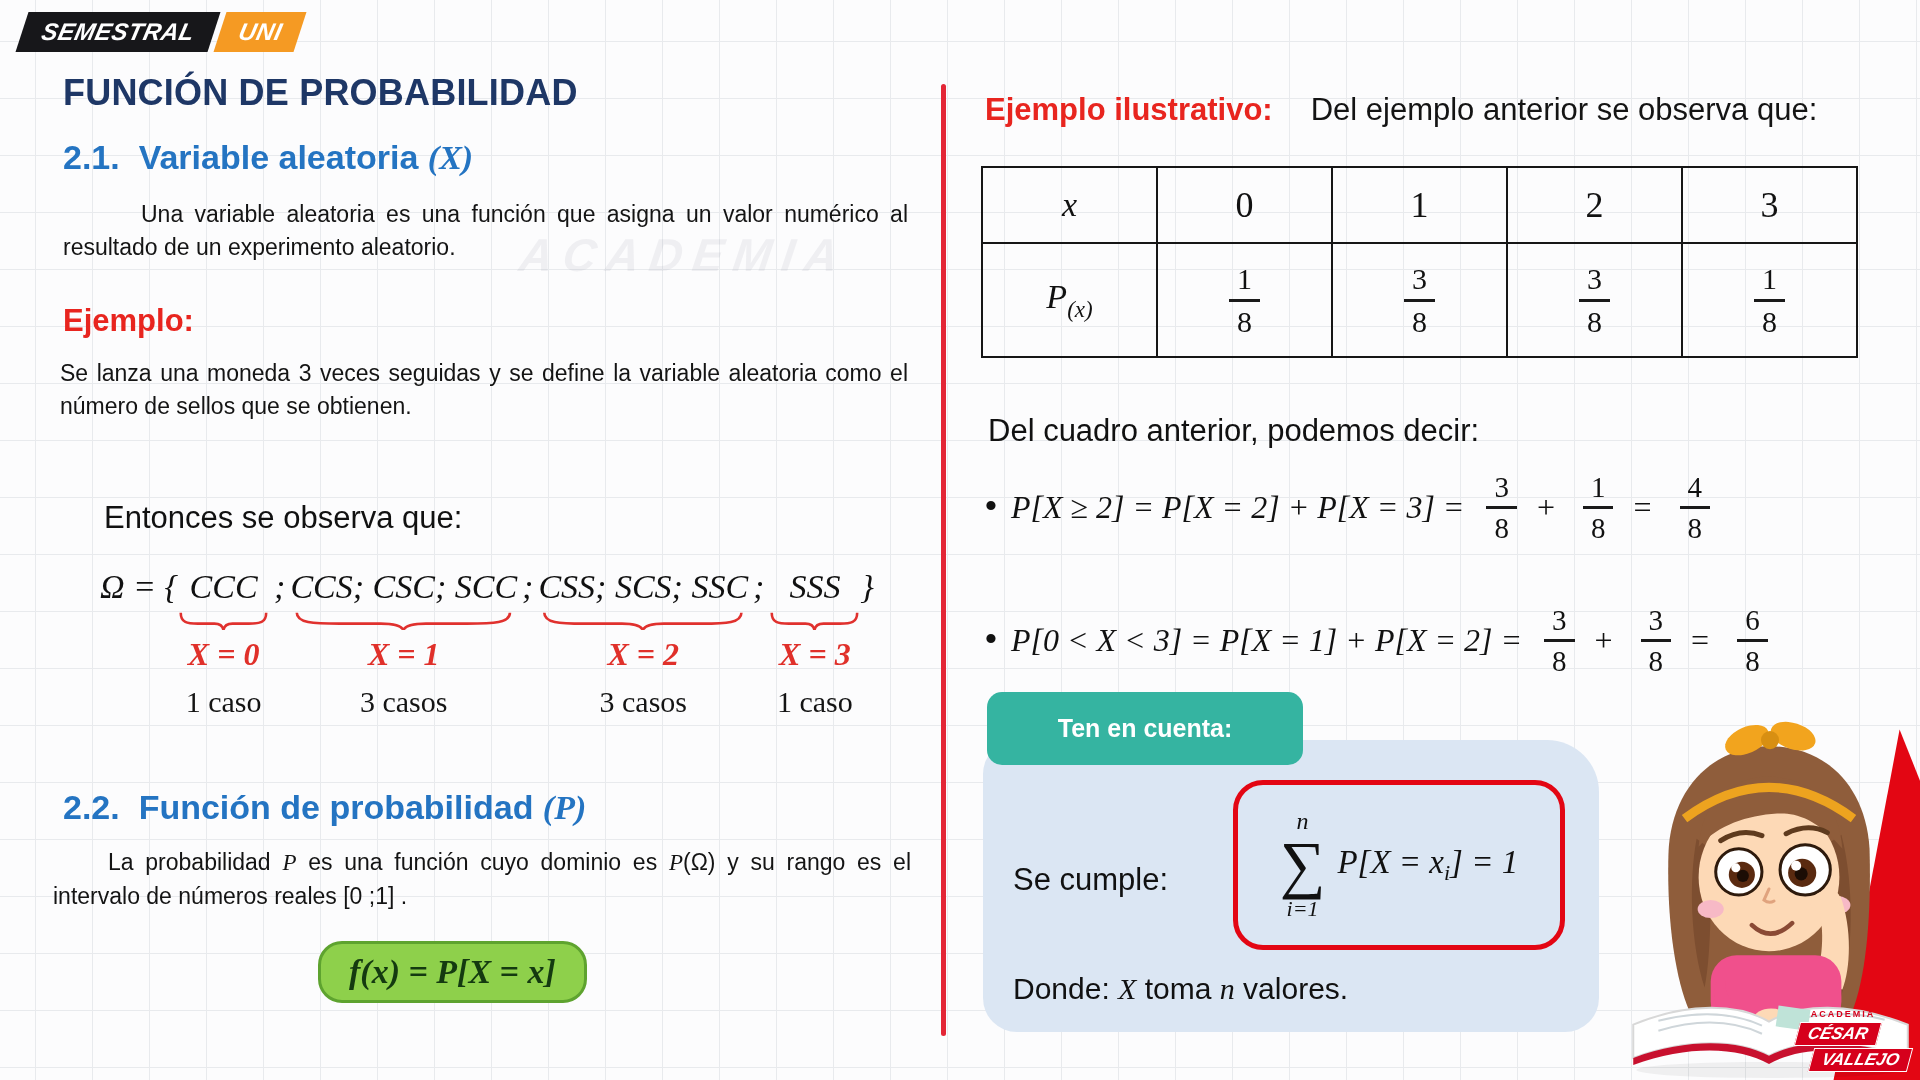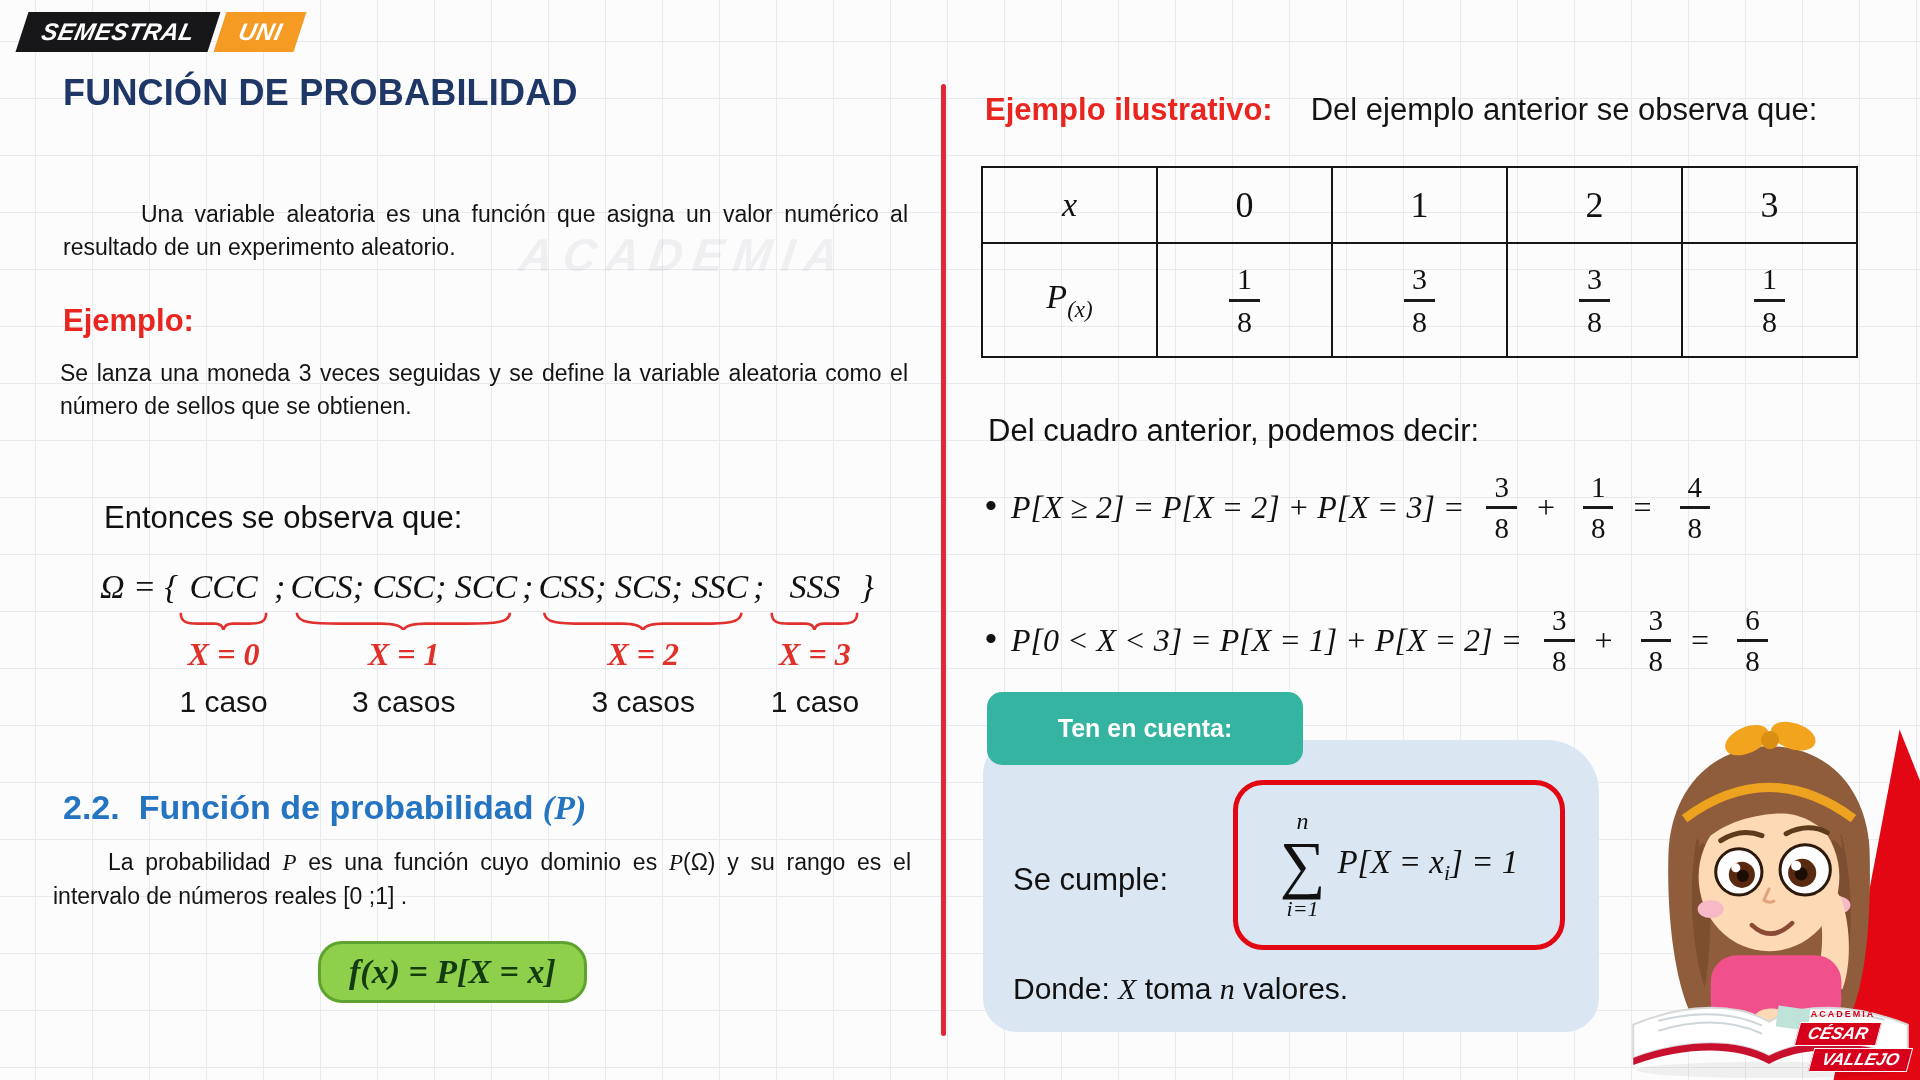--- a/index.html
+++ b/index.html
@@ -37,21 +37,21 @@
   .para2{left:60px;top:357px;width:848px;}
   .entonces{left:60px;top:500px;font-size:31px;margin-left:44px;}
 
   .omega{left:100px;top:568px;display:flex;align-items:flex-start;font-size:34px;}
   .omega .pre,.omega .sep,.omega .close{font-family:"Liberation Serif","DejaVu Serif",serif;font-style:italic;white-space:pre;}
   .omega .sep{margin:0 5px;}
   .og{display:flex;flex-direction:column;align-items:center;}
   .og .set{font-family:"Liberation Serif","DejaVu Serif",serif;font-style:italic;white-space:pre;}
   .og svg{width:100%;height:20px;margin-top:4px;display:block;}
   .og .xv{margin-top:6px;font:bold italic 32px "Liberation Serif","DejaVu Serif",serif;color:#e0302a;}
-  .og .cnt{margin-top:12px;font-size:30px;color:#141414;}
+  .og .cnt{margin-top:12px;font-size:30px;color:#141414;font-family:Liberation Serif, serif;}
 
   .para3{left:53px;top:846px;width:858px;text-indent:55px;}
   .formula-box{left:318px;top:941px;background:#8ed04b;border:3px solid #5ea32f;border-radius:24px;
     padding:9px 28px;font:600 italic 34px "Liberation Serif","DejaVu Serif",serif;color:#143a10;}
 
   .divider{left:941px;top:84px;width:5px;height:952px;background:#e32636;border-radius:3px;}
 
   
   .r-head{left:985px;top:92px;display:flex;gap:38px;align-items:flex-end;}
   .r-head .red{font-size:31px;font-weight:bold;color:#e8251f;}
@@ -116,20 +116,25 @@
       </div>
     <div class="chip orange">
         <span>UNI</span>
       </div>
   </div>
 
   <div class="abs watermark">ACADEMIA</div>
 
   <div class="abs title">FUNCIÓN DE PROBABILIDAD</div>
 
+  <div class="abs h2 h21">
+    <span>2.1.</span>&nbsp;
+    <span>Variable aleatoria</span>
+    <span class="var">(X)</span>
+  </div>
 
   <div class="abs para para1">Una variable aleatoria es una función que asigna un valor numérico al resultado de un experimento aleatorio.</div>
 
   <div class="abs ejemplo">Ejemplo:</div>
 
   <div class="abs para para2">Se lanza una moneda 3 veces seguidas y se define la variable aleatoria como el número de sellos que se obtienen.</div>
 
   <div class="abs entonces">Entonces se observa que:</div>
 
   <div class="abs omega">

